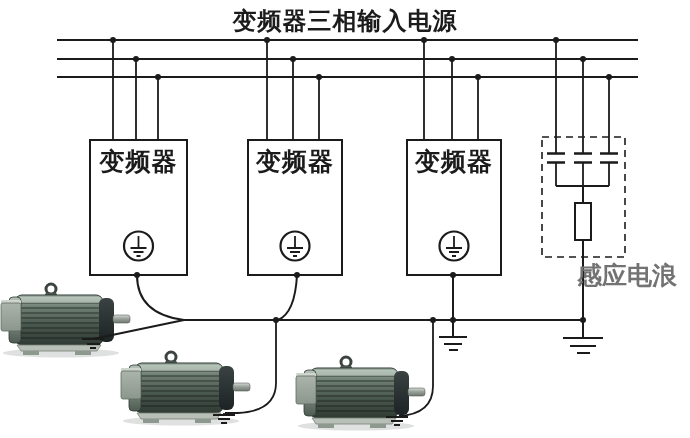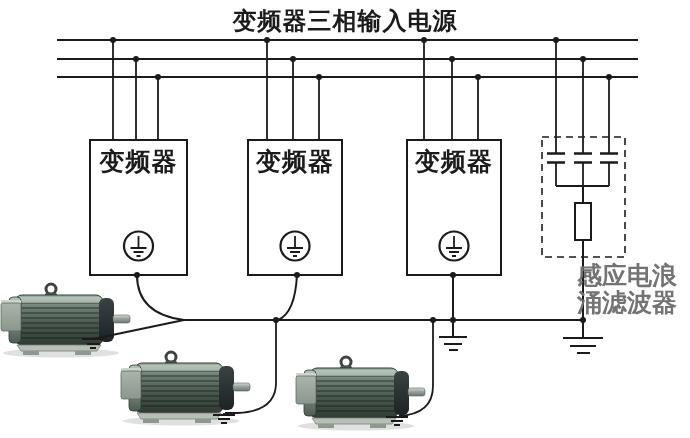--- a/index.html
+++ b/index.html
@@ -172,16 +172,15 @@
       <circle class="dot" cx="583" cy="320" r="3"></circle>
     </g>
   </svg>
 
   <div class="title">变频器三相输入电源</div>
   <div class="inv-label b1">变频器</div>
   <div class="inv-label b2">变频器</div>
   <div class="inv-label b3">变频器</div>
   <div class="filter-label">
     <div>感应电浪</div>
-    <div>涌滤波器</div>
   </div>
 
 </div>
 
 </body></html>

